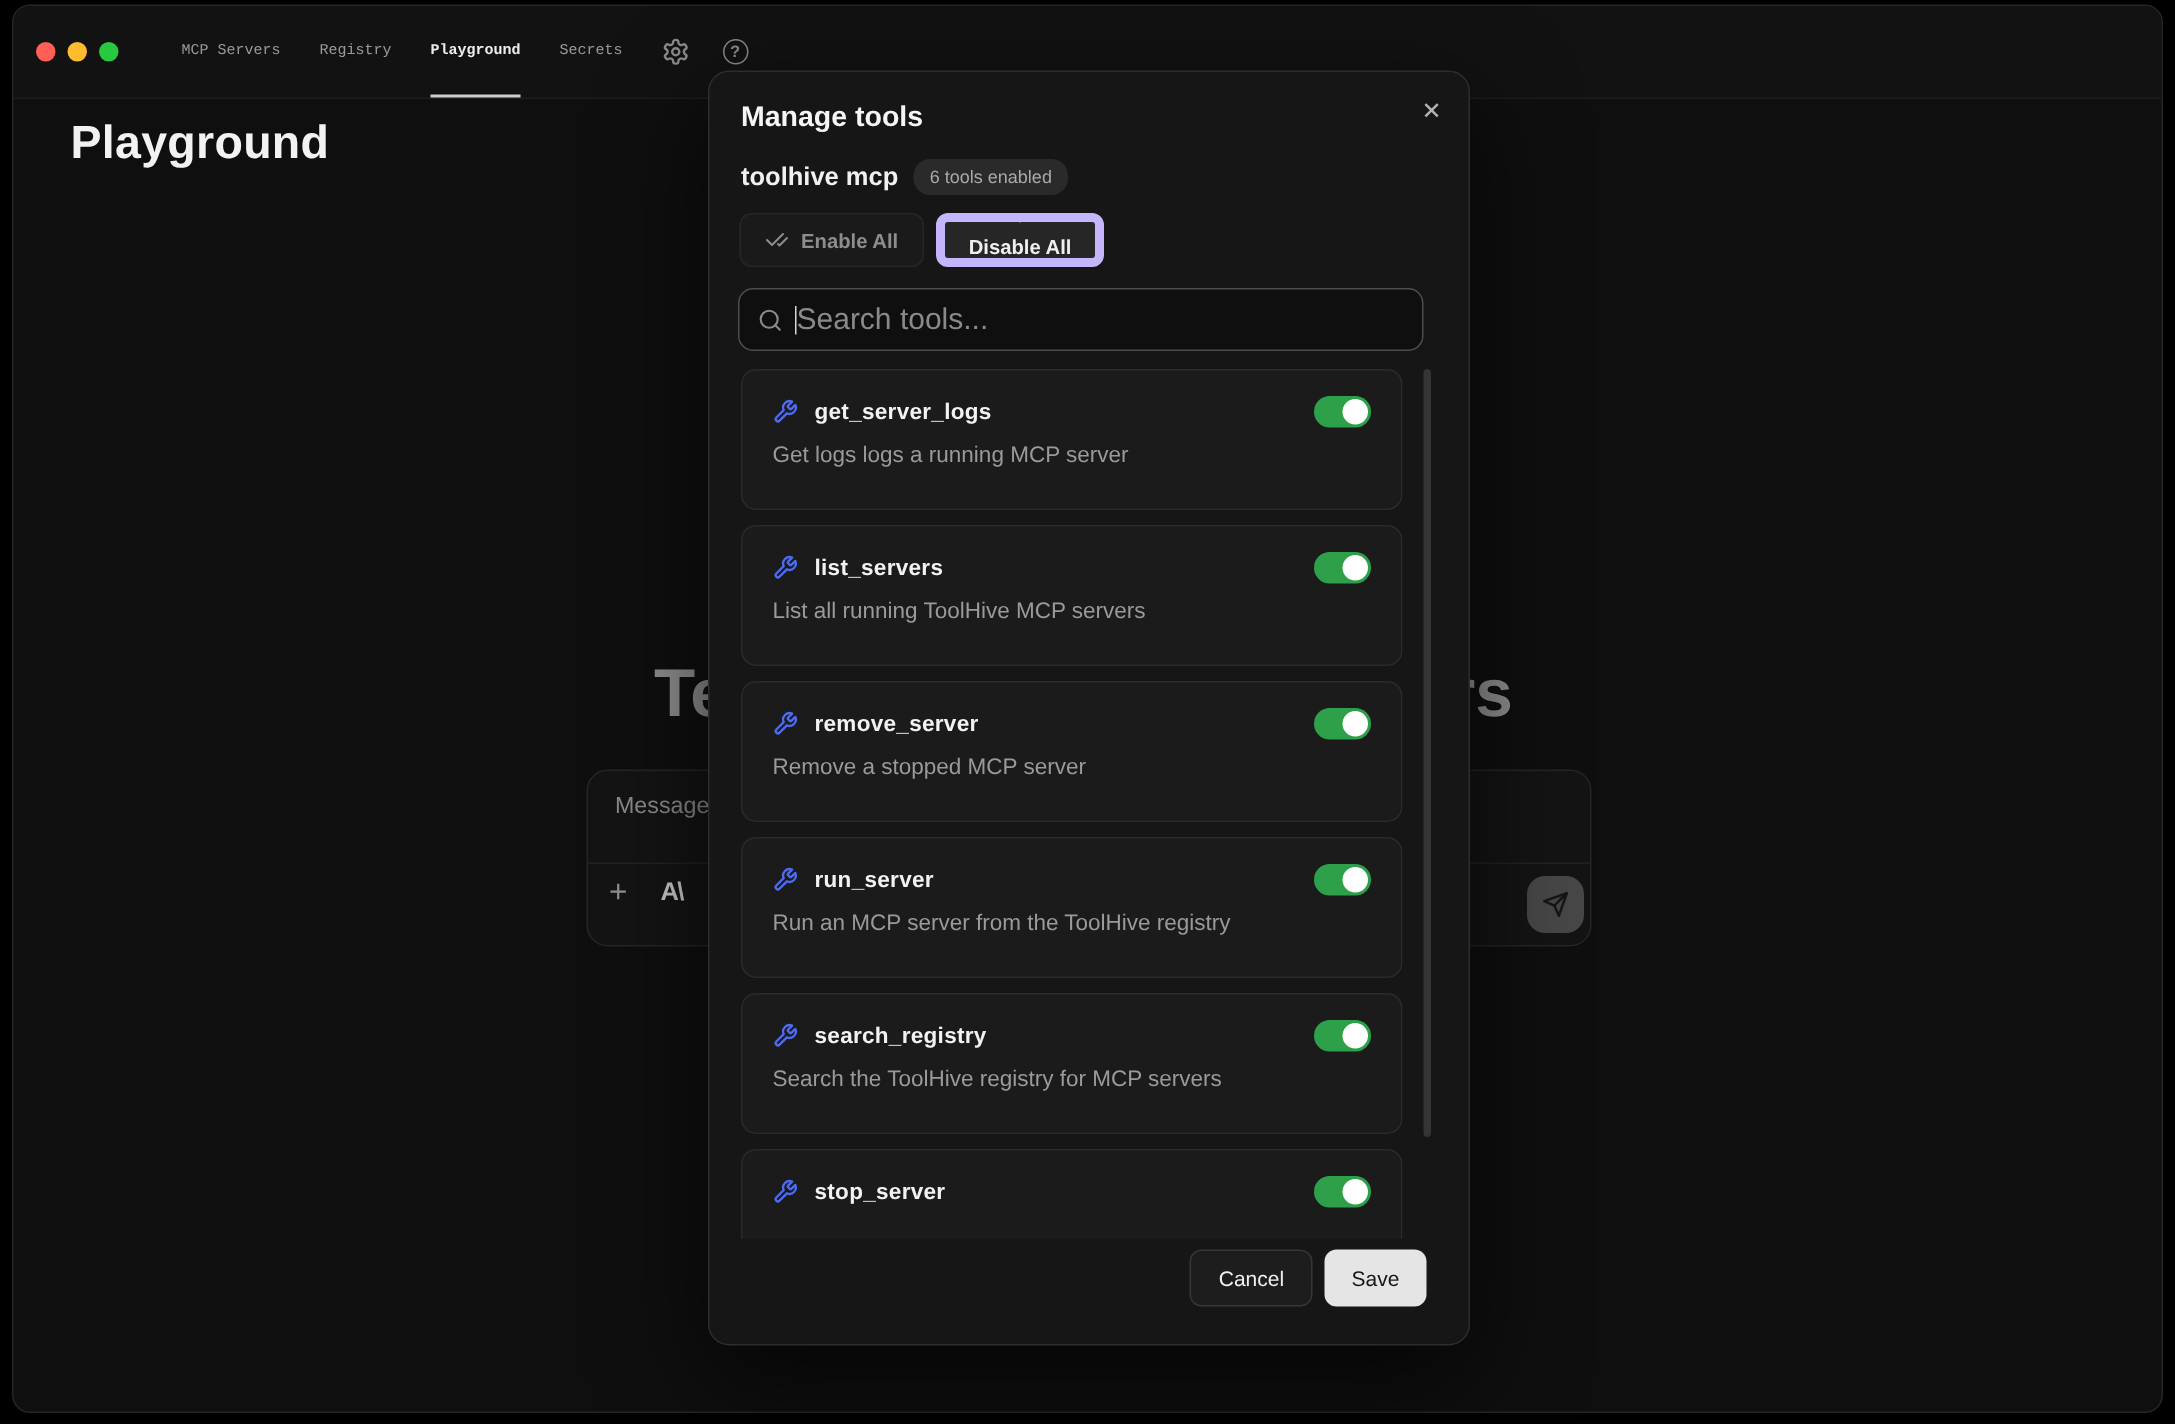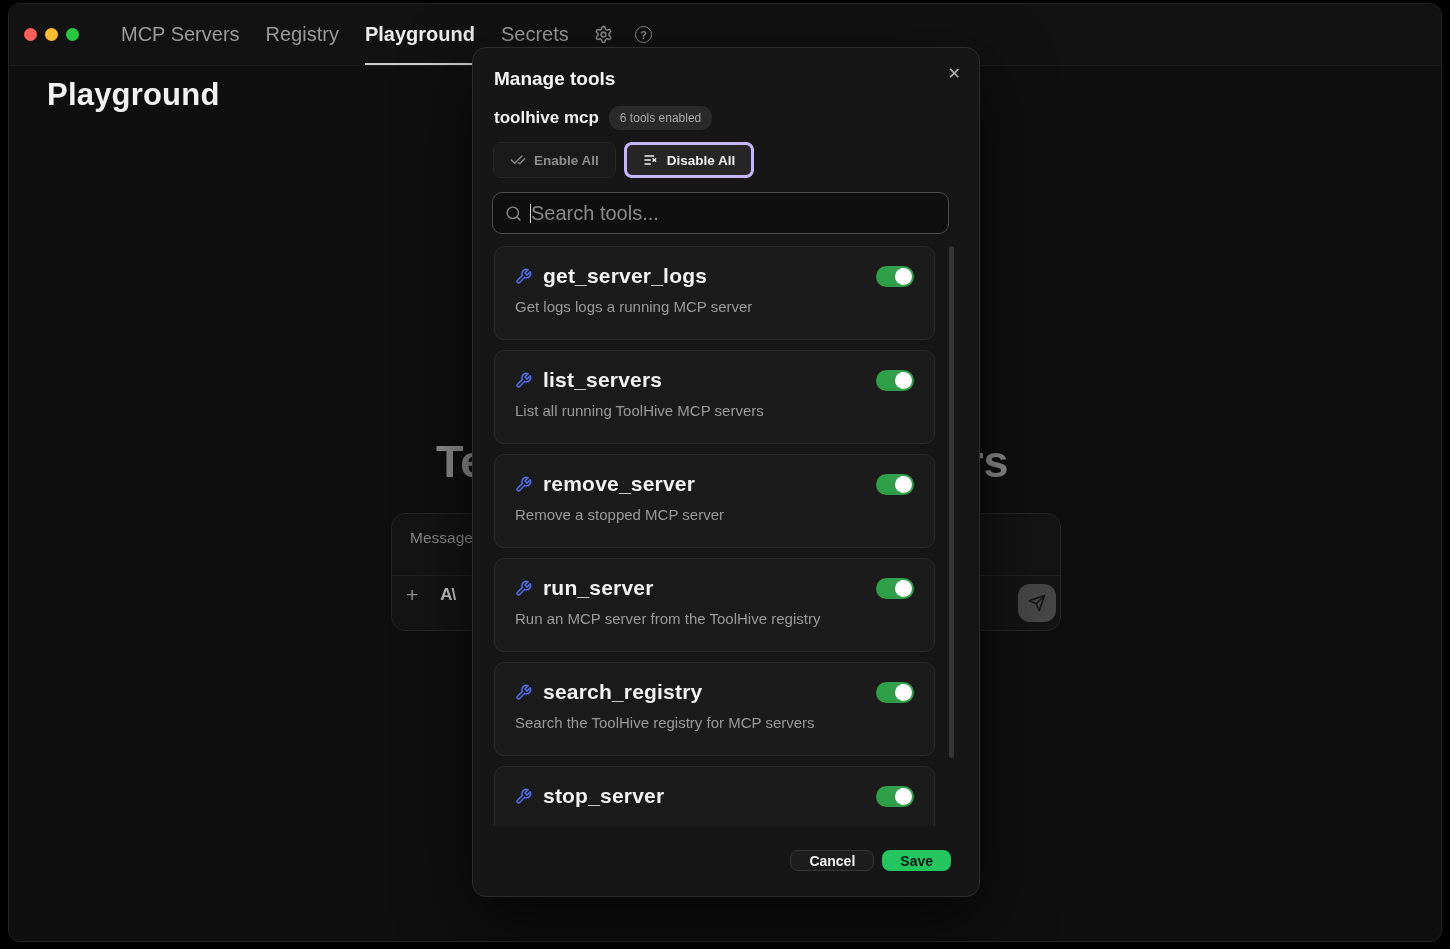--- a/index.html
+++ b/index.html
@@ -8,22 +8,22 @@
   .app-window { position:absolute; left:8px; top:3px; width:1434px; height:939px;
                 background:#0f0f0f; border:1px solid #262626; border-radius:12px; overflow:hidden; }
 
   
   .topbar { position:absolute; left:0; top:0; right:0; height:62px; display:flex; align-items:center;
             background:#121212; border-bottom:1px solid #1d1d1d; }
   .traffic { display:flex; gap:8px; margin-left:15px; }
   .dot { width:13px; height:13px; border-radius:50%; }
   .dot.red { background:#ff5f57; } .dot.yellow { background:#febc2e; } .dot.green { background:#28c840; }
   .nav { display:flex; gap:26px; margin-left:42px; height:100%; align-items:center; }
-  .tab { position:relative; height:100%; display:flex; align-items:center; font-size:20px;
-         color:#9a9a9a; cursor:default; }
+  .tab { position:relative; height:100%; display:flex; align-items:center; font-size:10px;
+         color:#9a9a9a; cursor:default;font-family:Liberation Mono, monospace; }
   .tab.active { color:#ededed; font-weight:600; }
   .tab.active::after { content:""; position:absolute; left:0; right:0; bottom:0; height:2px; background:#cfcfcf; }
   .topbar-icons { display:flex; gap:18px; margin-left:24px; align-items:center; color:#8a8a8a; }
   .icon-btn { width:22px; height:22px; display:flex; align-items:center; justify-content:center; }
   .help-circle { width:17px; height:17px; border:1.6px solid #8a8a8a; border-radius:50%;
                  font-size:11px; display:flex; align-items:center; justify-content:center; color:#8a8a8a; font-weight:700; }
 
   
   .page-title { position:absolute; left:38px; top:73px; font-size:31px; font-weight:700; color:#f2f2f2; letter-spacing:.2px; }
   .hero-frag { position:absolute; top:432px; font-size:45px; font-weight:700; color:#8f8f8f; }
@@ -46,46 +46,46 @@
            box-shadow:0 24px 70px rgba(0,0,0,.65); }
   .modal-title { position:absolute; left:21px; top:20px; font-size:19px; font-weight:700; color:#f5f5f5; }
   .modal-close { position:absolute; right:18px; top:16px; font-size:16px; color:#b5b5b5; cursor:default; }
   .server-row { position:absolute; left:21px; top:58px; display:flex; align-items:center; gap:10px; }
   .server-name { font-size:17px; font-weight:600; color:#f0f0f0; }
   .badge { background:#2a2a2a; color:#a9a9a9; font-size:12px; padding:5px 11px; border-radius:11px; }
   .bulk-row { position:absolute; left:20px; top:94px; display:flex; gap:8px;align-items:center; }
   .bulk-btn { height:36px; display:flex; align-items:center; gap:8px; padding:0 16px;
               border-radius:8px; font-size:13.5px; font-weight:600; }
   .bulk-btn.enable { background:#1a1a1a; border:1px solid #272727; color:#8d8d8d; }
-  .bulk-btn.disable { background:#262626; border:3px solid #c4b5fd; color:#efefef; }
+  .bulk-btn.disable { background:#262626; border:6px solid #c4b5fd; color:#efefef;flex-direction:column; }
 
   .search-wrap { position:absolute; left:19px; top:144px; width:457px; height:42px;
                  background:#0f0f0f; border:1px solid #4d4d4d; border-radius:10px;
                  display:flex; align-items:center; padding:0 12px; }
   .search-wrap input { flex:1; background:transparent; border:none; outline:none; color:#3b82f6;
                        font-size:20px; font-family:inherit; }
   .search-wrap input::placeholder { color:#8a8a8a; }
   .caret { width:1px; height:19px; background:#d8d8d8; margin:0 0 0 8px; }
 
   .tool-list { position:absolute; left:21px; top:198px; width:441px; height:580px; overflow:hidden; }
   .tool-card { width:100%; height:94px; background:#1b1b1b; border:1px solid #2b2b2b;
                border-radius:10px; margin-bottom:10px; padding:17px 20px; }
   .tool-head { display:flex; align-items:center; }
   .wrench { display:flex; margin-right:11px; }
-  .tool-name { font-size:21px; font-weight:700; color:#f2f2f2; letter-spacing:.2px; flex:1; }
+  .tool-name { font-size:15px; font-weight:700; color:#f2f2f2; letter-spacing:.2px; flex:1; }
   .toggle { width:38px; height:21px; border-radius:11px; background:#2ea04a; position:relative; }
   .toggle .knob { position:absolute; right:2px; top:2px; width:17px; height:17px; border-radius:50%; background:#fff; }
   .tool-desc { margin-top:10px; font-size:15px; color:#9a9a9a; }
   .scroll-thumb { position:absolute; left:476px; top:198px; width:5px; height:512px; border-radius:3px; background:#353535; }
 
   .modal-footer { position:absolute; right:28px; bottom:25px; display:flex; gap:8px; }
-  .footer-btn { height:21px; border-radius:8px; font-size:14px; font-weight:700; display:flex;
+  .footer-btn { height:38px; border-radius:8px; font-size:14px; font-weight:400; display:flex;
                 align-items:center; padding:0 18px; }
   .footer-btn.cancel { background:#1d1d1d; border:1px solid #363636; color:#efefef; }
-  .footer-btn.save { background:#22c55e; color:#161616; }
+  .footer-btn.save { background:#e5e5e5; color:#161616; }
 
   svg { display:block; }
 </style>
 </head>
 <body>
 
 <div class="app-window">
 
   <div class="topbar">
     <div class="traffic">

